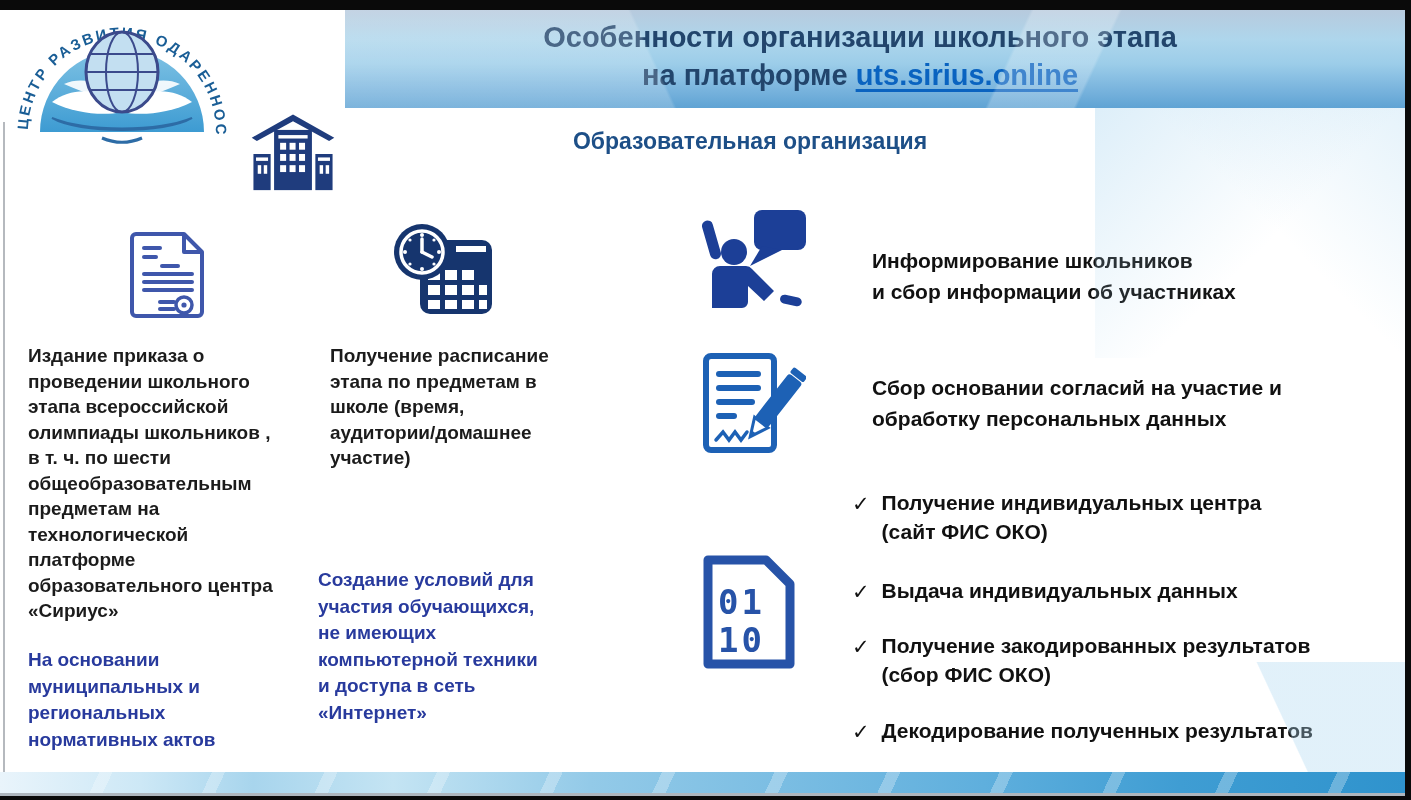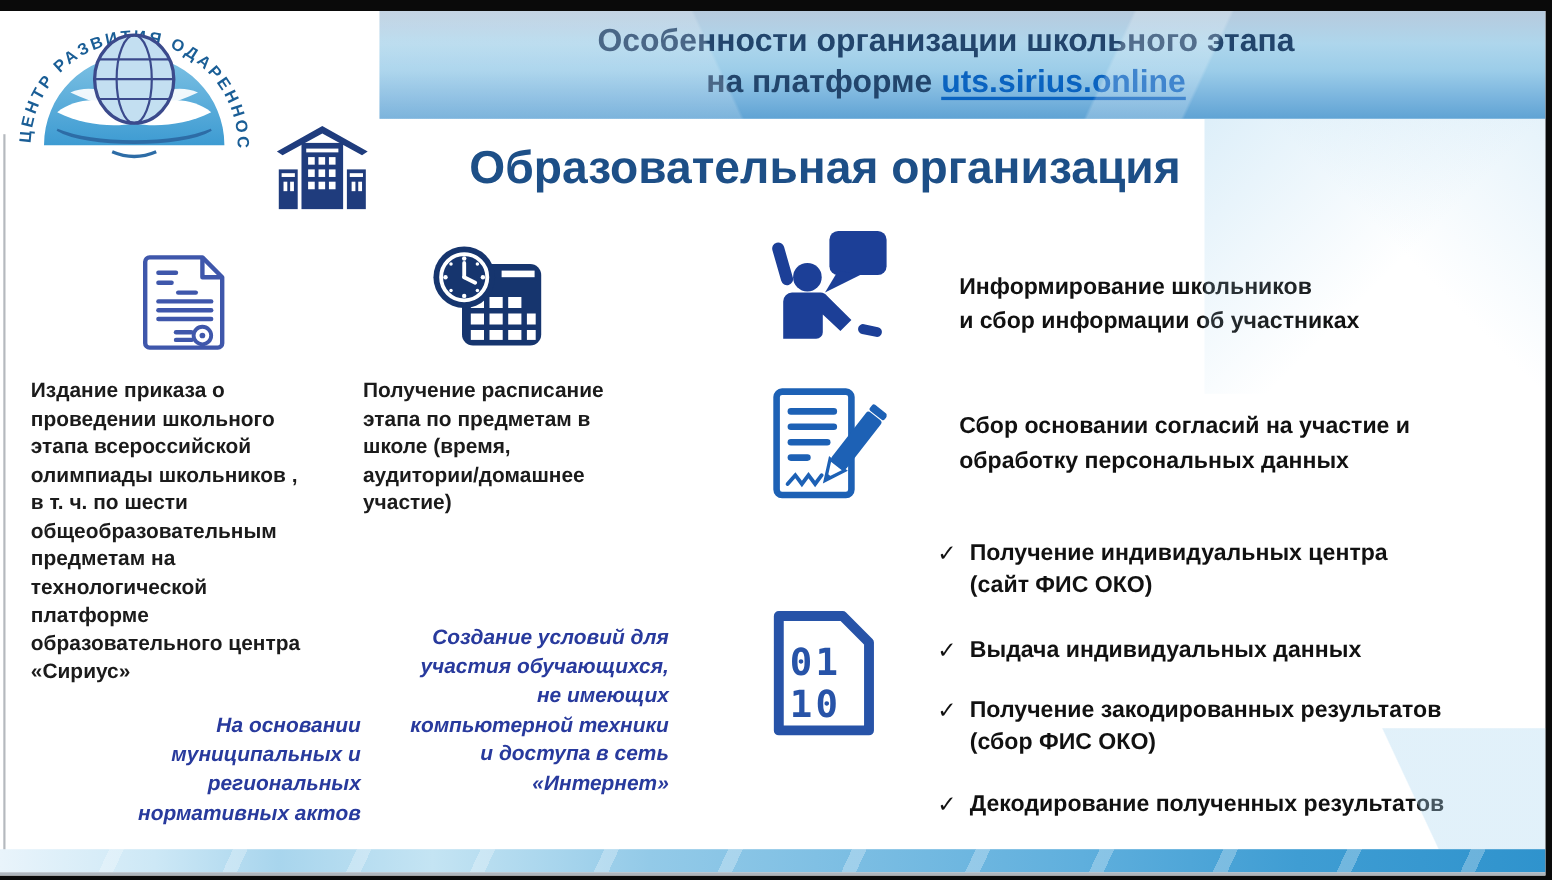--- a/index.html
+++ b/index.html
@@ -32,31 +32,31 @@
 
   
   .footer-strip { position:absolute; left:0; right:0; bottom:3px; height:21px;
       background:linear-gradient(90deg,#e9f4fb 0%,#cde8f6 10%,#a8d5ed 18%,#c4e4f3 28%,#93cae8 42%,#7cbee3 55%,#5fafdd 70%,#3f9dd3 84%,#2f93cd 100%); }
   .footer-strip::after { content:""; position:absolute; inset:0;
       background:repeating-linear-gradient(115deg, transparent 0 90px, rgba(255,255,255,.28) 90px 102px); }
   .footer-gray { position:absolute; left:0; right:0; bottom:0; height:3px; background:#aeb6be; }
 
   
   .section-heading { position:absolute; left:360px; top:118px; width:780px; text-align:center;
-                     font-size:42px; font-weight:bold; color:#1d4f87; }
+                     font-size:23px; font-weight:bold; color:#1d4f87; }
 
   
   .icon { position:absolute; }
 
   
   .preline { white-space:pre-line; }
   .col-text { position:absolute; font-size:19px; font-weight:bold; color:#1b1b1b;
               text-align:left; line-height:25.5px; }
-  .col-note { position:absolute; font-size:19px; font-weight:bold; font-style:italic;
-              color:#283a9d; text-align:right; line-height:26.5px; }
+  .col-note { position:absolute; font-size:19px; font-weight:bold; 
+              color:#283a9d; text-align:left; line-height:26.5px; }
   .row-text { position:absolute; font-size:21px; font-weight:bold; color:#111;
               line-height:31px; }
   .check-item { position:absolute; display:flex; gap:12px; font-size:21px;
                 font-weight:bold; color:#111; line-height:29px; }
   .check-glyph { font-weight:400; font-size:21px; color:#111; flex:0 0 auto; padding-top:1px; }
 </style>
 </head>
 <body>
 
 <div class="stage">

